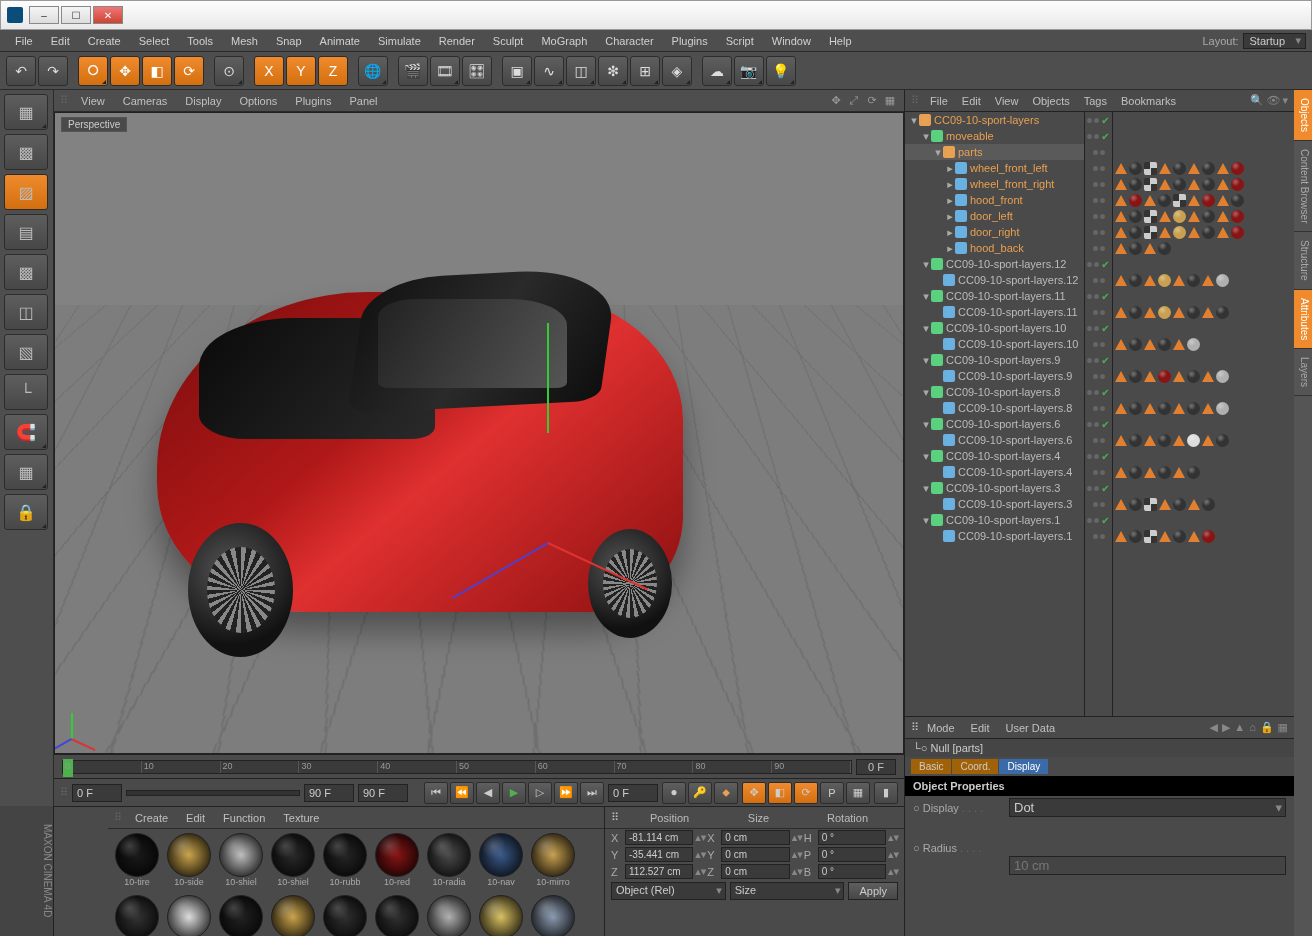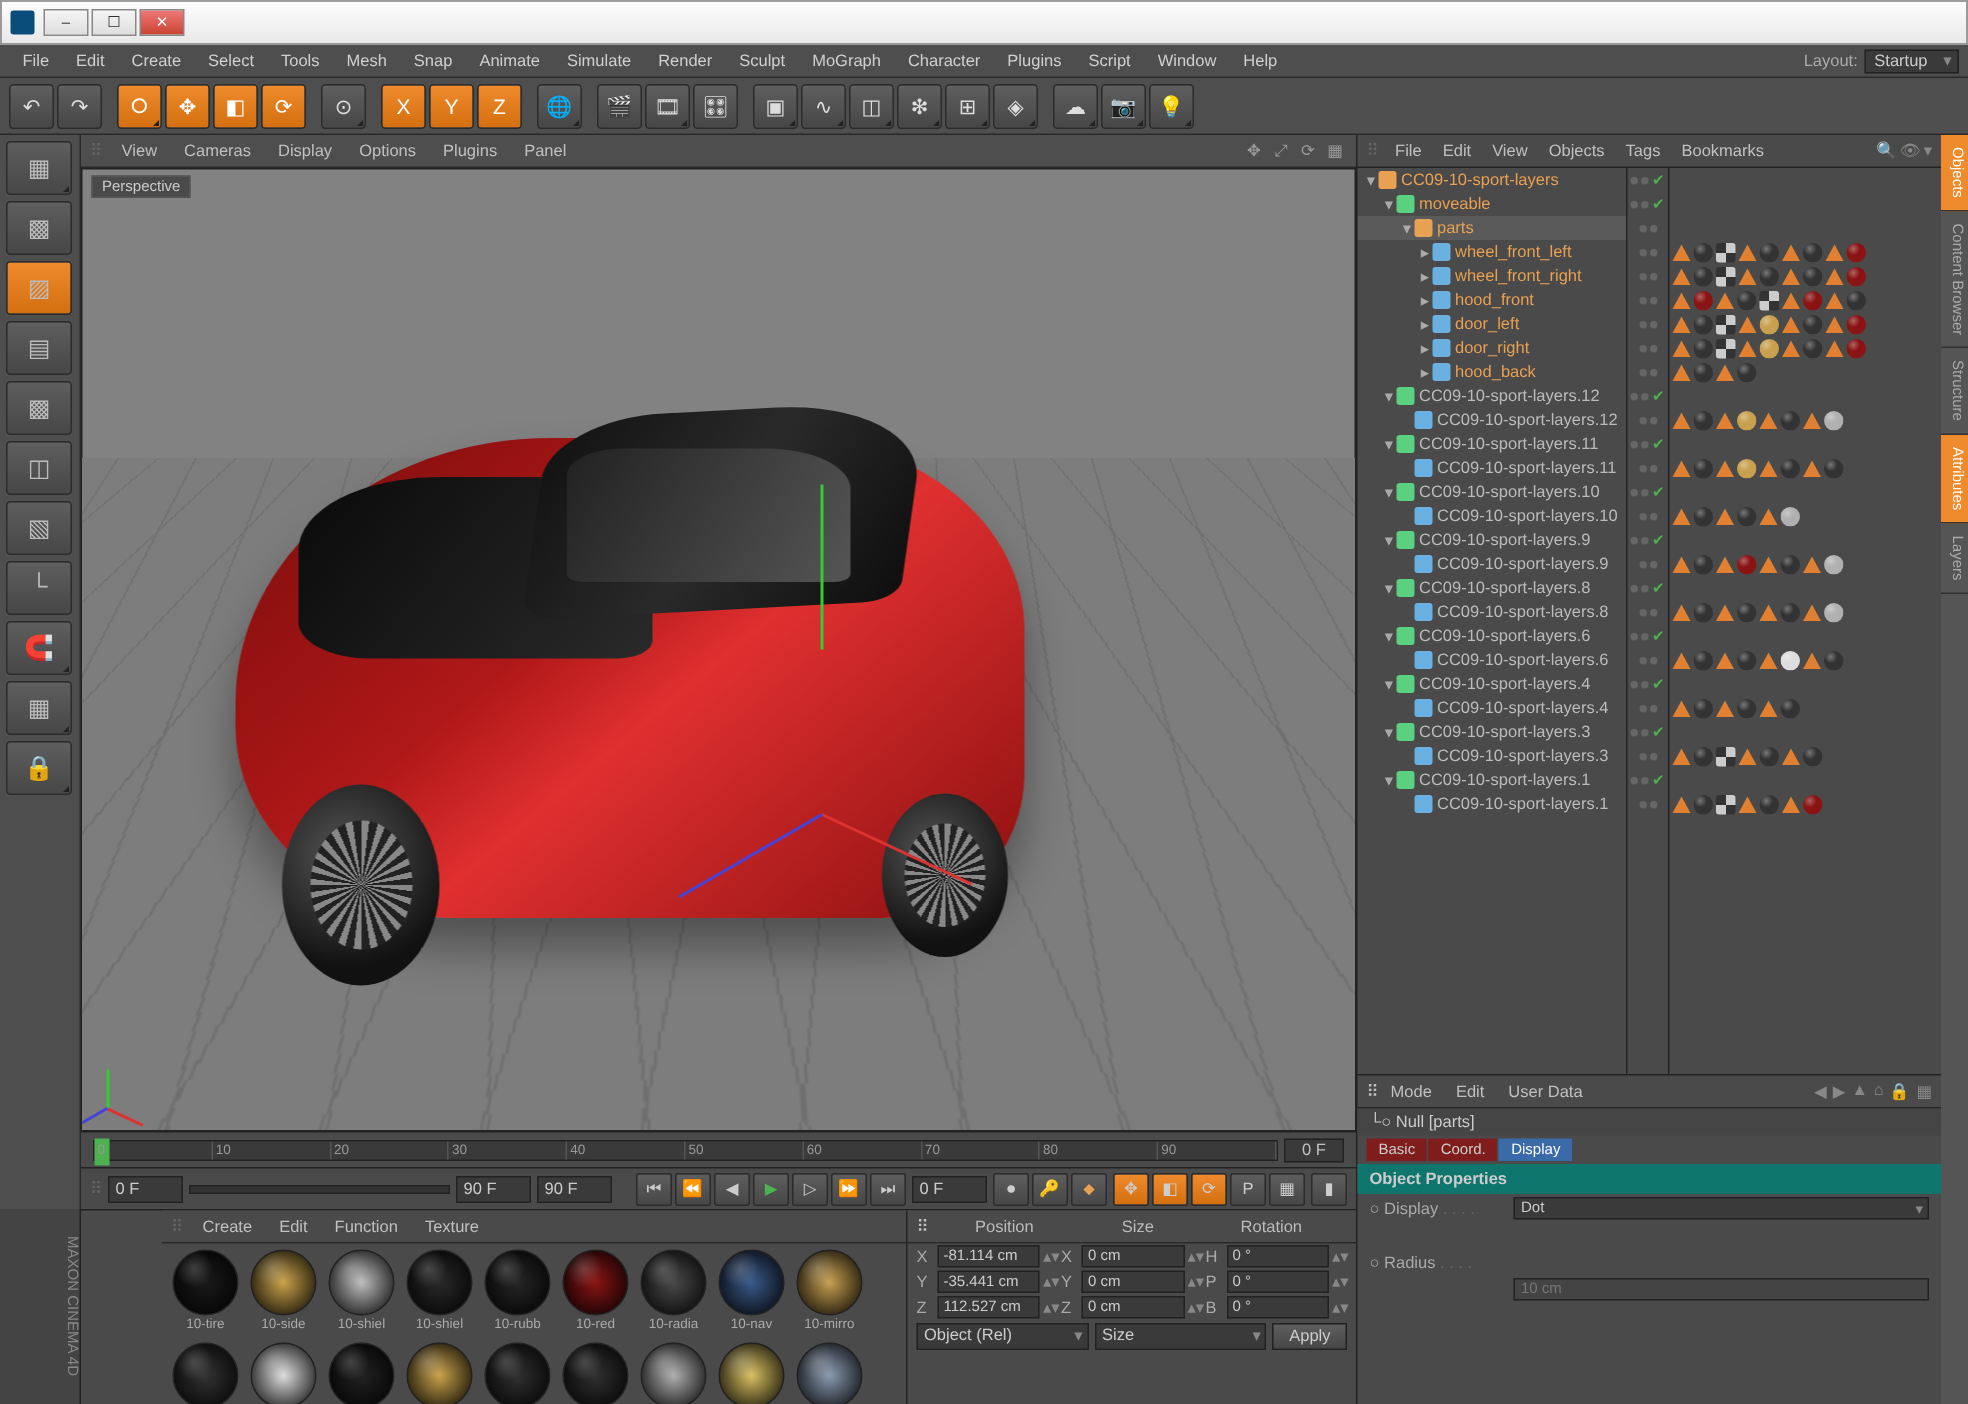--- a/index.html
+++ b/index.html
@@ -120,27 +120,27 @@
 .tg.tri { width:0; height:0; border-left:6px solid transparent; border-right:6px solid transparent; border-bottom:11px solid #e08030; border-radius:0; }
 .tg.sph { border-radius:50%; }
 
 
 .attr { height:220px; border-top:1px solid #222; display:flex; flex-direction:column; }
 .attr-menu { height:22px; display:flex; align-items:center; padding:0 6px; border-bottom:1px solid #222; }
 .attr-menu .mi { padding:0 8px; }
 .attr-menu .ricons { margin-left:auto; display:flex; gap:4px; color:#888; }
 .attr-hdr { padding:3px 8px; color:#ccc; background:#454545; }
 .attr-tabs { display:flex; gap:1px; padding:2px 6px; }
-.atab { padding:2px 8px; background:#7f1d1d; color:#ccc; font-size:10px; }
+.atab { padding:2px 8px; background:#a16207; color:#ccc; font-size:10px; }
 .atab.act { background:#3a6aa8; color:#fff; }
-.attr-sec { padding:4px 8px; background:#0f766e; color:#ccc; font-weight:bold; }
+.attr-sec { padding:4px 8px; background:#000000; color:#ccc; font-weight:bold; }
 .attr-row { display:flex; align-items:center; padding:2px 8px; gap:6px; }
 .attr-row .albl { width:90px; color:#aaa; }
 .attr-row .albl::after { content:" . . . ."; color:#666; }
-.attr-row .aval { flex:1; background:#3a3a3a; border:1px solid #222; padding:1px 4px; color:#ccc; font-size:10px; }
+.attr-row .aval { flex:1; background:#3a3a3a; border:1px solid #222; padding:1px 4px; color:#ccc; font-size:13px; }
 .attr-row .aval.dis { background:#444; color:#777;margin-top:35px; }
 
 .maxon { position:absolute; left:0; bottom:0; width:54px; height:130px; background:#444; writing-mode:vertical-rl; text-align:center; color:#888; font-size:10px; padding:6px 0; border-right:1px solid #222; }
 
 
 .car-scene { position:absolute; inset:0; }
 .grid-floor { position:absolute; left:0; right:0; bottom:0; top:30%; background:
   repeating-linear-gradient(80deg,transparent 0 50px,#6f6f6f 50px 51px),
   repeating-linear-gradient(100deg,transparent 0 50px,#6f6f6f 50px 51px),
   #7d7d7d; transform:perspective(600px) rotateX(55deg); transform-origin:top; }

